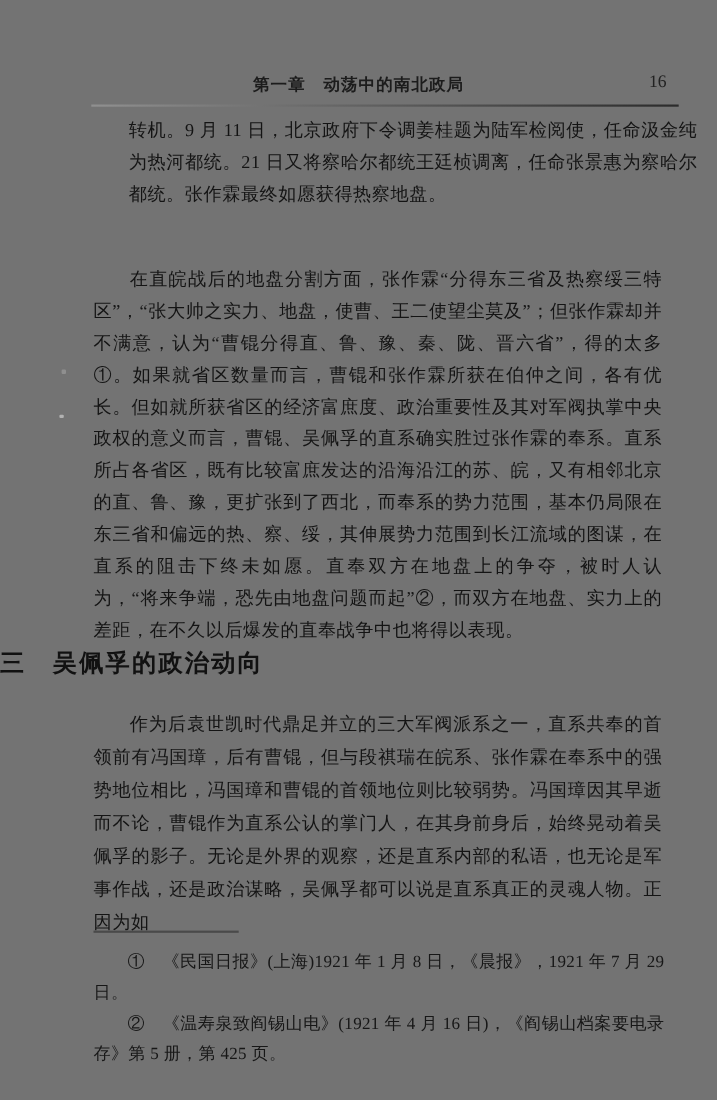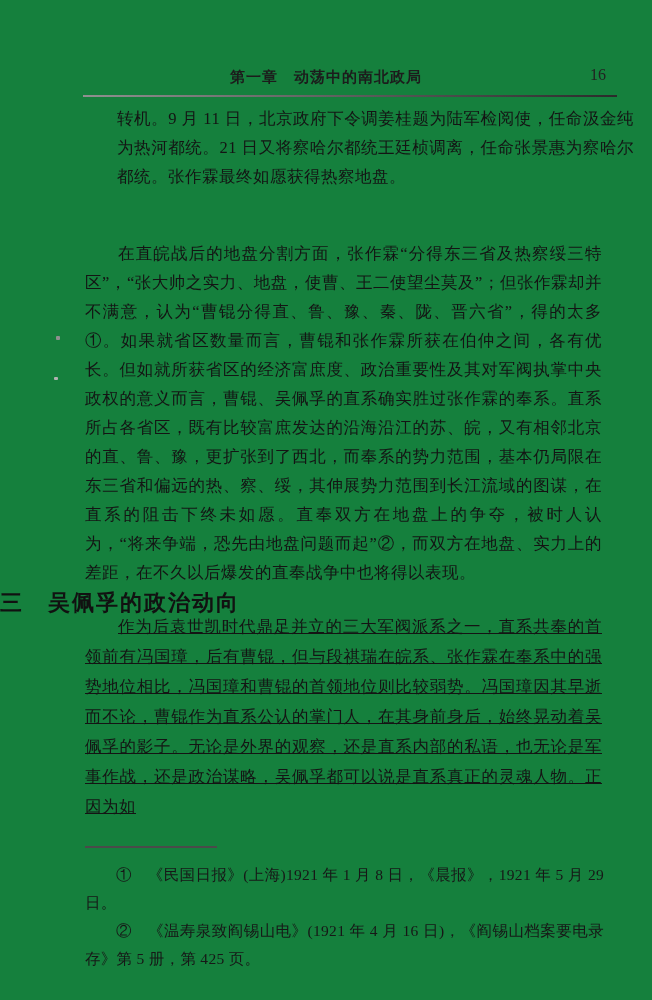--- a/index.html
+++ b/index.html
@@ -1,19 +1,19 @@
 <!DOCTYPE html>
 <html><head>
 <meta charset="utf-8">
 <style>
   html,body{margin:0;padding:0;background:#ffffff;}
   .page{
     position:relative;
     width:652px;height:1000px;
-    background:#15803d;
+    background:#737373;
     overflow:hidden;
     color:#151515;
     font-family:"Liberation Serif","DejaVu Serif",serif;
   }
   
   .hdr-title{
     position:absolute;top:68px;left:0;width:100%;
     text-align:center;
     font-family:"Liberation Sans","DejaVu Sans",sans-serif;
     font-weight:bold;font-size:15px;letter-spacing:1px;
@@ -31,21 +31,21 @@
   
   .para{
     position:absolute;left:85px;width:517px;
     font-size:16.5px;line-height:29px;
     text-align:justify;text-justify:inter-character;
     color:#141414;
     letter-spacing:.5px;
   }
   .p1{top:104px;margin-left:32px;}
   .p2{top:192px;text-indent:2em;margin-top:47px;}
-  .p3{top:612px;text-indent:2em;line-height:30px;text-decoration:underline;}
+  .p3{top:644px;text-indent:2em;line-height:30px;}
   .sec-heading{
     position:absolute;top:588px;left:0;width:100%;margin:0;
     text-align:left;
     font-family:"Liberation Sans","DejaVu Sans",sans-serif;
     font-weight:bold;font-size:22px;letter-spacing:2px;
     color:#111;
   }
   
   .fn-rule{
     position:absolute;top:846px;left:85px;width:132px;height:2px;
@@ -79,20 +79,20 @@
 
   <div class="para p2">在直皖战后的地盘分割方面，张作霖“分得东三省及热察绥三特区”，“张大帅之实力、地盘，使曹、王二使望尘莫及”；但张作霖却并不满意，认为“曹锟分得直、鲁、豫、秦、陇、晋六省”，得的太多①。如果就省区数量而言，曹锟和张作霖所获在伯仲之间，各有优长。但如就所获省区的经济富庶度、政治重要性及其对军阀执掌中央政权的意义而言，曹锟、吴佩孚的直系确实胜过张作霖的奉系。直系所占各省区，既有比较富庶发达的沿海沿江的苏、皖，又有相邻北京的直、鲁、豫，更扩张到了西北，而奉系的势力范围，基本仍局限在东三省和偏远的热、察、绥，其伸展势力范围到长江流域的图谋，在直系的阻击下终未如愿。直奉双方在地盘上的争夺，被时人认为，“将来争端，恐先由地盘问题而起”②，而双方在地盘、实力上的差距，在不久以后爆发的直奉战争中也将得以表现。</div>
 
   <h2 class="sec-heading">三　吴佩孚的政治动向</h2>
 
   <div class="para p3">作为后袁世凯时代鼎足并立的三大军阀派系之一，直系共奉的首领前有冯国璋，后有曹锟，但与段祺瑞在皖系、张作霖在奉系中的强势地位相比，冯国璋和曹锟的首领地位则比较弱势。冯国璋因其早逝而不论，曹锟作为直系公认的掌门人，在其身前身后，始终晃动着吴佩孚的影子。无论是外界的观察，还是直系内部的私语，也无论是军事作战，还是政治谋略，吴佩孚都可以说是直系真正的灵魂人物。正因为如</div>
 
   <div class="fn-rule"></div>
 
   <div class="footnotes">
-    <div class="fn">①　《民国日报》(上海)1921 年 1 月 8 日，《晨报》，1921 年 5 月 29 日。</div>
+    <div class="fn">①　《民国日报》(上海)1921 年 1 月 8 日，《晨报》，1921 年 7 月 29 日。</div>
     <div class="fn">②　《温寿泉致阎锡山电》(1921 年 4 月 16 日)，《阎锡山档案要电录存》第 5 册，第 425 页。</div>
   </div>
 
   <div class="speck speck1"></div>
   <div class="speck speck2"></div>
 
 </div>
 
 </body></html>

